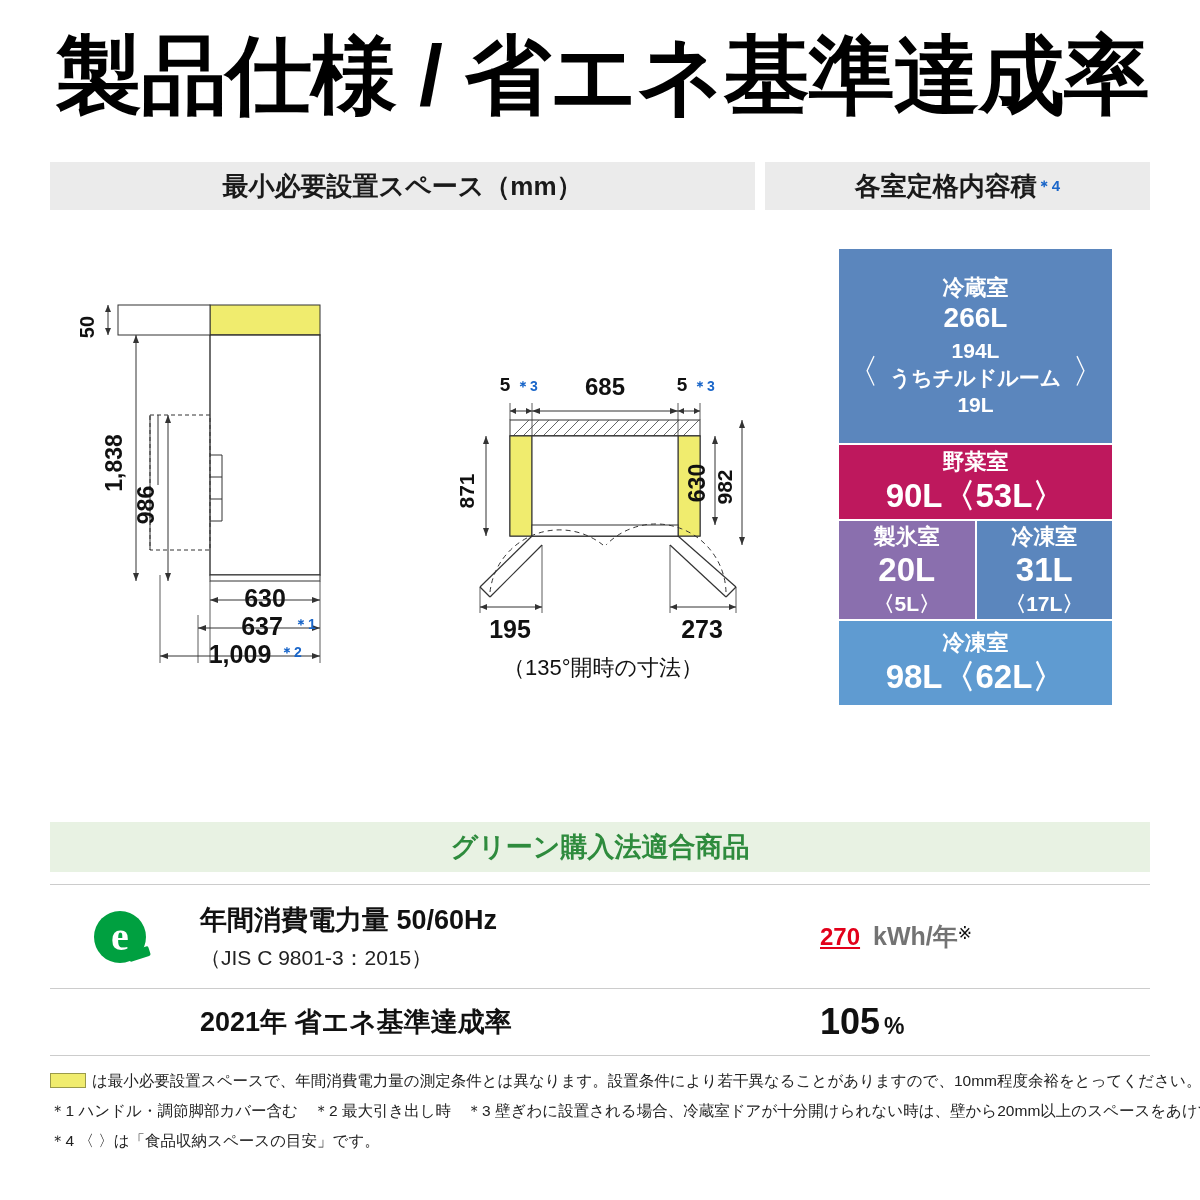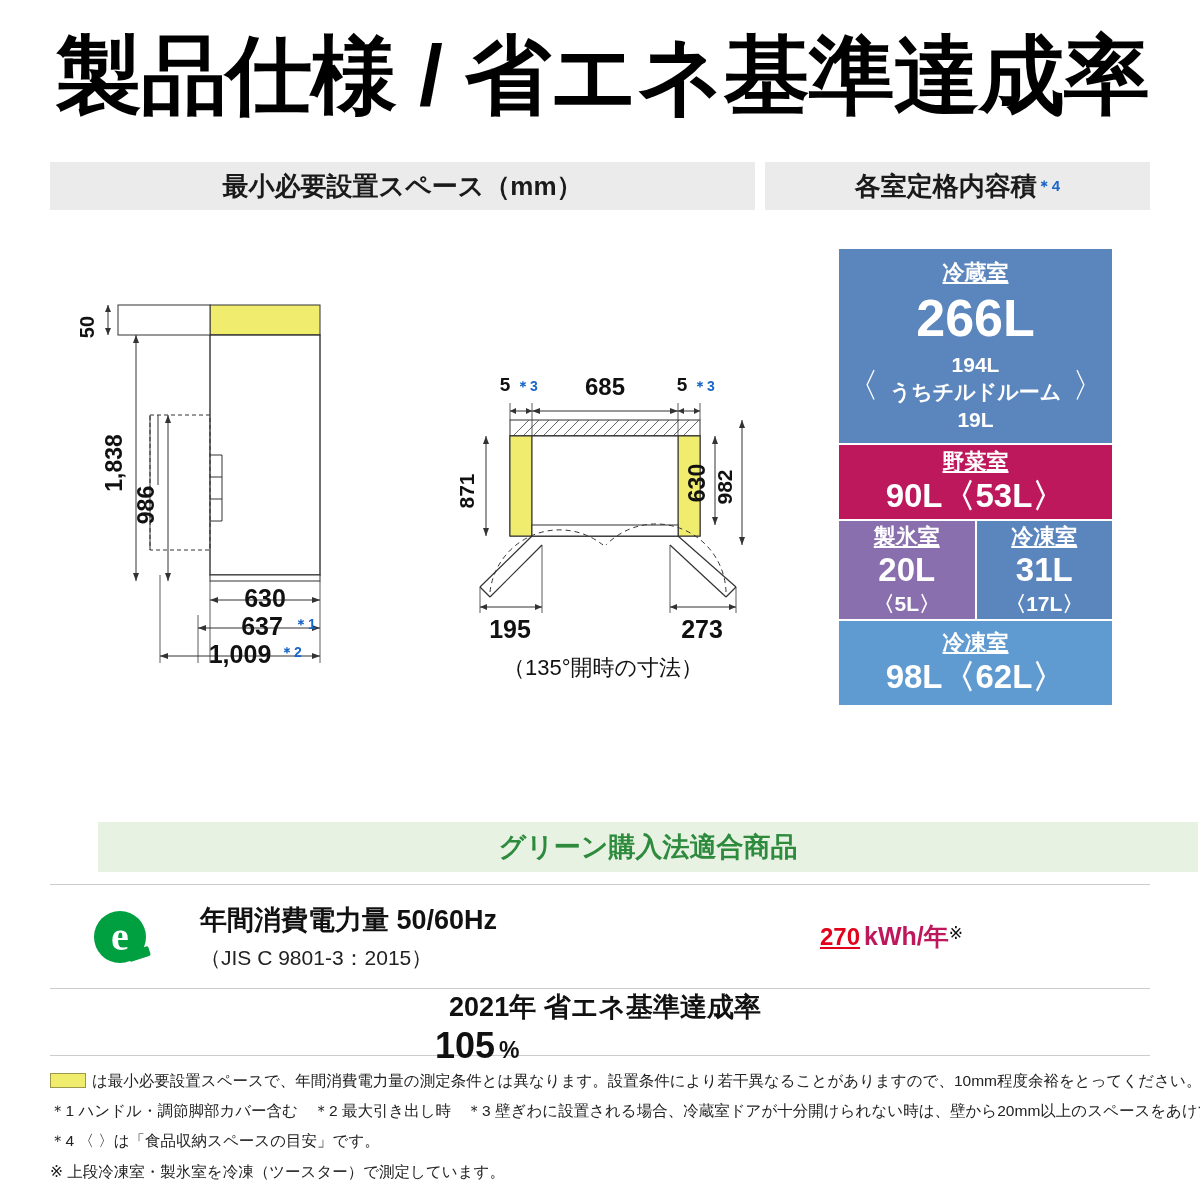--- a/index.html
+++ b/index.html
@@ -49,56 +49,56 @@
   svg.dwg { display:block; }
 
   
   .caps { position: absolute; left: 838px; top: 248px; width: 275px; }
   .cap {
     color: #ffffff;
     text-align: center;
     border: 1px solid #ffffff;
     padding: 6px 4px;
   }
-  .cap .name { font-size: 22px; font-weight: bold; line-height: 1.25; text-decoration: underline; }
+  .cap .name { font-size: 22px; font-weight: bold; line-height: 1.25; }
   .cap .val  { font-size: 33px; font-weight: bold; line-height: 1.2; }
   .cap .sub  { font-size: 21px; font-weight: bold; line-height: 1.3; }
   .cap-fridge { background: #5b86bd; height: 196px; display:flex; flex-direction:column; justify-content:center; }
-  .cap-fridge .val { font-size: 52px; }
+  .cap-fridge .val { font-size: 28px; }
   .chld { position: relative; margin-top: 2px; }
   .chld .ang { font-size: 34px; font-weight: normal; position:absolute; top: 12px; }
   .chld .angL { left: 2px; }
   .chld .angR { right: 2px; }
   .cap-veg { background: #be185d; height: 76px; display:flex; flex-direction:column; justify-content:center; }
   .cap-row { display: flex; }
   .cap-ice { background: #8a6fae; width: 50%; height: 100px; display:flex; flex-direction:column; justify-content:center; }
   .cap-fz1 { background: #5b86bd; width: 50%; height: 100px; display:flex; flex-direction:column; justify-content:center; }
   .cap-fz2 { background: #5f9bd1; height: 86px; display:flex; flex-direction:column; justify-content:center; }
 
   
   .green-band {
     position: absolute; left: 50px; top: 822px; width: 1100px; height: 50px;
     background: #e8f2e3;
     display:flex; align-items:center; justify-content:center;
-    color: #2e8b3d; font-size: 27px; font-weight: bold; margin-left: 48px;
+    color: #2e8b3d; font-size: 27px; font-weight: bold;
   }
 
   
   .etable { position: absolute; left: 50px; top: 884px; width: 1100px; }
   .erow { display: flex; align-items: center; border-top: 1px solid #cccccc; }
-  .erow:last-child { border-bottom: 1px solid #cccccc; flex-direction: column; }
+  .erow:last-child { border-bottom: 1px solid #cccccc; }
   .ecol-icon { width: 140px; display:flex; align-items:center; justify-content:center; }
   .ecol-label { flex: 1; padding-left: 10px; }
   .ecol-value { width: 330px; text-align: left; }
   .r1 { height: 104px; }
   .r2 { height: 68px; }
   .lbl-main { font-size: 27px; font-weight: bold; color: #111; }
   .lbl-sub { font-size: 21px; color: #222; margin-top: 6px; }
   .val-num { font-size: 24px; font-weight: bold; color: #e2001a; text-decoration: underline; }
-  .val-unit { font-size: 25px; font-weight: bold; color: #be185d; margin-left: 4px; }
+  .val-unit { font-size: 25px; font-weight: bold; color: #737373; margin-left: 13px; }
   .val-num2 { font-size: 36px; font-weight: bold; color: #111; }
   .val-unit2 { font-size: 23px; font-weight: bold; color: #111; margin-left: 4px; }
   .ast { font-size: 17px; vertical-align: super; }
   .eicon {
     width: 52px; height: 52px; border-radius: 50%;
     background: #00a040; color: #fff;
     display:flex; align-items:center; justify-content:center;
     font-size: 40px; font-weight: bold; font-family: "Liberation Serif", serif;
     line-height: 1;
   }
@@ -344,16 +344,15 @@
       </div>
     </div>
   </div>
 
   <div class="notes">
     <div class="note-line">
       <span class="swatch"></span><span>は最小必要設置スペースで、年間消費電力量の測定条件とは異なります。設置条件により若干異なることがありますので、10mm程度余裕をとってください。</span>
     </div>
     <div class="note-line">＊1 ハンドル・調節脚部カバー含む　＊2 最大引き出し時　＊3 壁ぎわに設置される場合、冷蔵室ドアが十分開けられない時は、壁から20mm以上のスペースをあけてください。</div>
     <div class="note-line">＊4 〈 〉は「食品収納スペースの目安」です。</div>
-    <div class="note-line">※ 上段冷凍室・製氷室を冷凍（ツースター）で測定しています。</div>
   </div>
 
 </div>
 
 </body></html>

